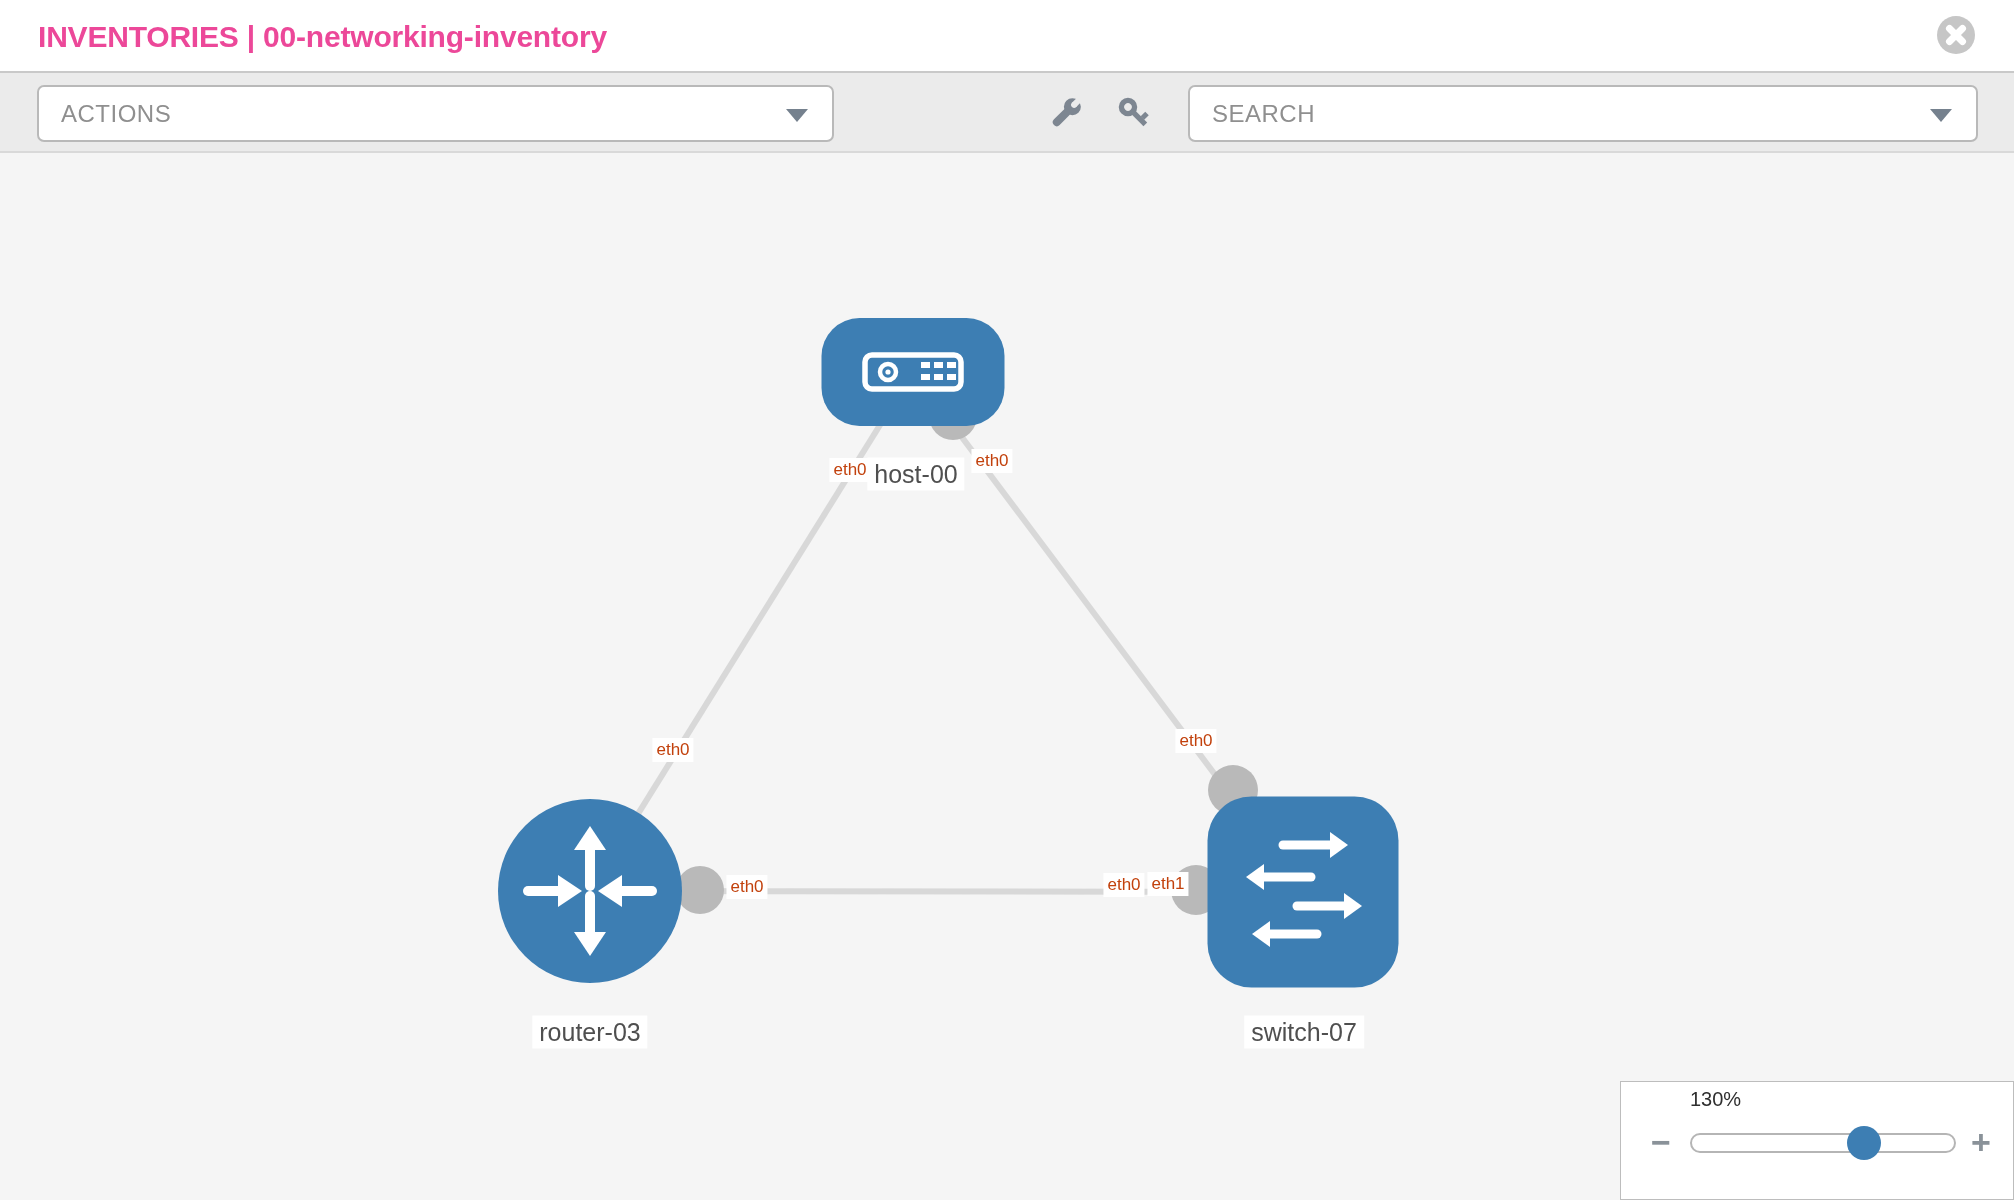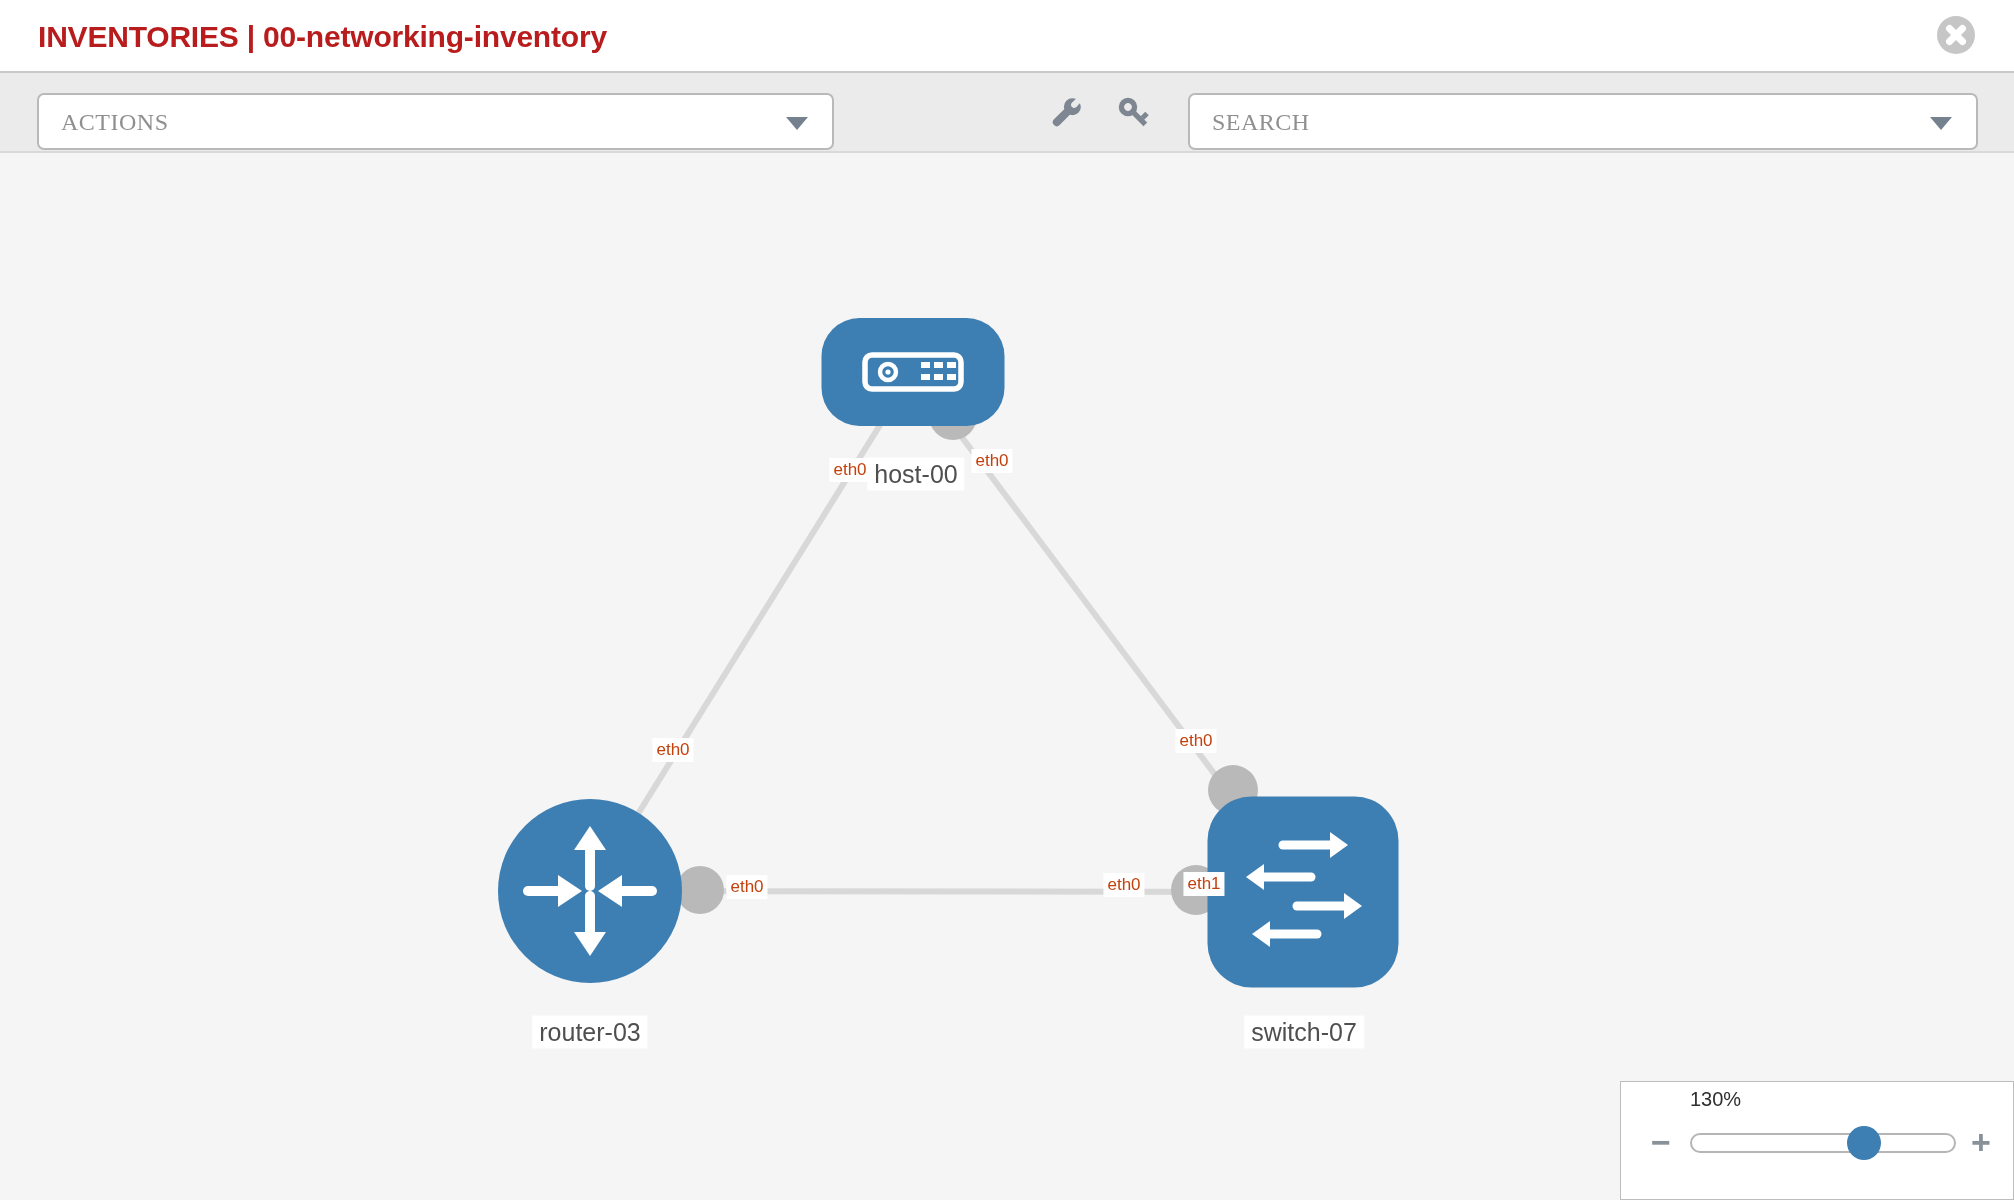--- a/index.html
+++ b/index.html
@@ -11,29 +11,29 @@
   .node-fill{fill:var(--node-blue);}
   .link-line{stroke:var(--link-gray);stroke-width:6;}
   .connector{fill:var(--connector-gray);}
   .icon-stroke{stroke:#ffffff;fill:none;}
   .icon-fill{fill:#ffffff;}
 
   
   .hdr{position:absolute;left:0;top:0;width:100%;height:71px;background:#ffffff;
        border-bottom:2px solid #c9c9c9;z-index:20;}
   .title{position:absolute;left:38px;top:20px;font-size:30px;font-weight:bold;
-         color:#b91c1c;letter-spacing:-0.2px;white-space:nowrap;}
+         color:#ec4899;letter-spacing:-0.2px;white-space:nowrap;}
   .close-btn{position:absolute;left:1937px;top:16px;width:38px;height:38px;
              border-radius:50%;background:var(--close-gray);cursor:pointer;}
 
   
   .tbar{position:absolute;left:0;top:73px;width:100%;height:78px;background:#ebebeb;
         border-bottom:2px solid #d9d9d9;z-index:20;}
-  .select{position:absolute;top:20px;height:57px;background:#ffffff;
-          border:2px solid #b9b9b9;border-radius:7px;box-sizing:border-box;cursor:pointer;font-family:Liberation Serif, serif;}
+  .select{position:absolute;top:12px;height:57px;background:#ffffff;
+          border:2px solid #b9b9b9;border-radius:7px;box-sizing:border-box;cursor:pointer;}
   .select .sel-label{position:absolute;left:22px;top:50%;transform:translateY(-50%);
           font-size:24px;color:#8f8f8f;letter-spacing:0.5px;}
   .caret{position:absolute;right:24px;top:50%;margin-top:-5px;width:0;height:0;
          border-left:11px solid transparent;border-right:11px solid transparent;
          border-top:13px solid #75818e;}
   .actions{left:37px;width:797px;}
   .search{left:1188px;width:790px;}
   .tool-btn{position:absolute;width:40px;height:40px;top:20px;cursor:pointer;}
   .tool-btn.wrench{left:1046px;}
   .tool-btn.key{left:1114px;}
@@ -131,21 +131,21 @@
   <div class="node-label" style="left:916px;top:457px">host-00</div>
   <div class="node-label" style="left:590px;top:1015px">router-03</div>
   <div class="node-label" style="left:1304px;top:1015px">switch-07</div>
 
   <div class="iface-label" style="left:850px;top:470px">eth0</div>
   <div class="iface-label" style="left:673px;top:750px">eth0</div>
   <div class="iface-label" style="left:992px;top:461px">eth0</div>
   <div class="iface-label" style="left:1196px;top:741px">eth0</div>
   <div class="iface-label" style="left:747px;top:887px">eth0</div>
   <div class="iface-label" style="left:1124px;top:885px">eth0</div>
-  <div class="iface-label" style="left:1204px;top:884px">eth1</div>
+  <div class="iface-label" style="left:1168px;top:884px">eth1</div>
 
   <div class="hdr">
     <div class="title">INVENTORIES | 00-networking-inventory</div>
     <div class="close-btn">
       <svg width="38" height="38" viewBox="0 0 38 38">
         <line x1="12.5" y1="12.5" x2="25.5" y2="25.5" stroke="#ffffff" stroke-width="7" stroke-linecap="round"></line>
         <line x1="25.5" y1="12.5" x2="12.5" y2="25.5" stroke="#ffffff" stroke-width="7" stroke-linecap="round"></line>
       </svg>
     </div>
   </div>

